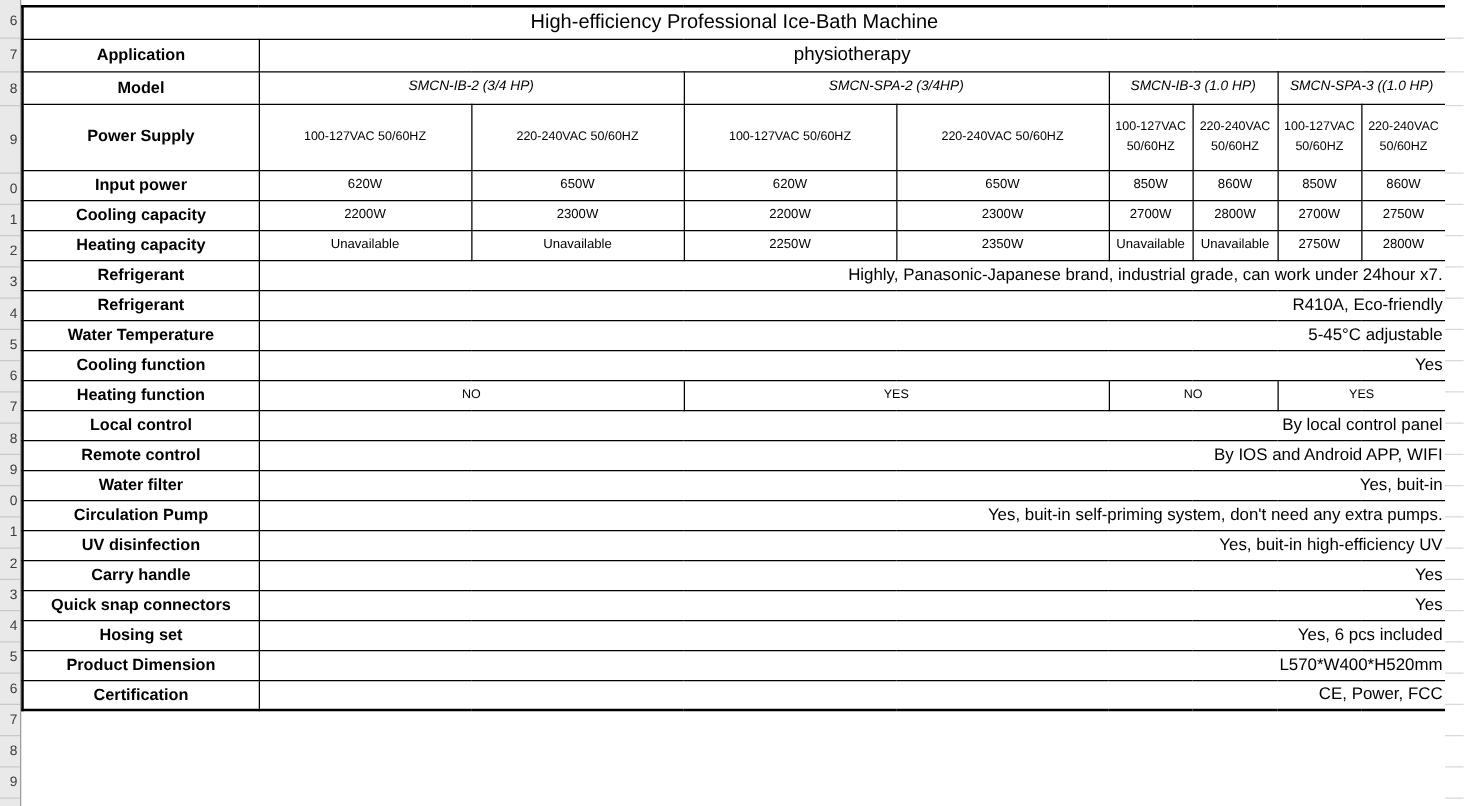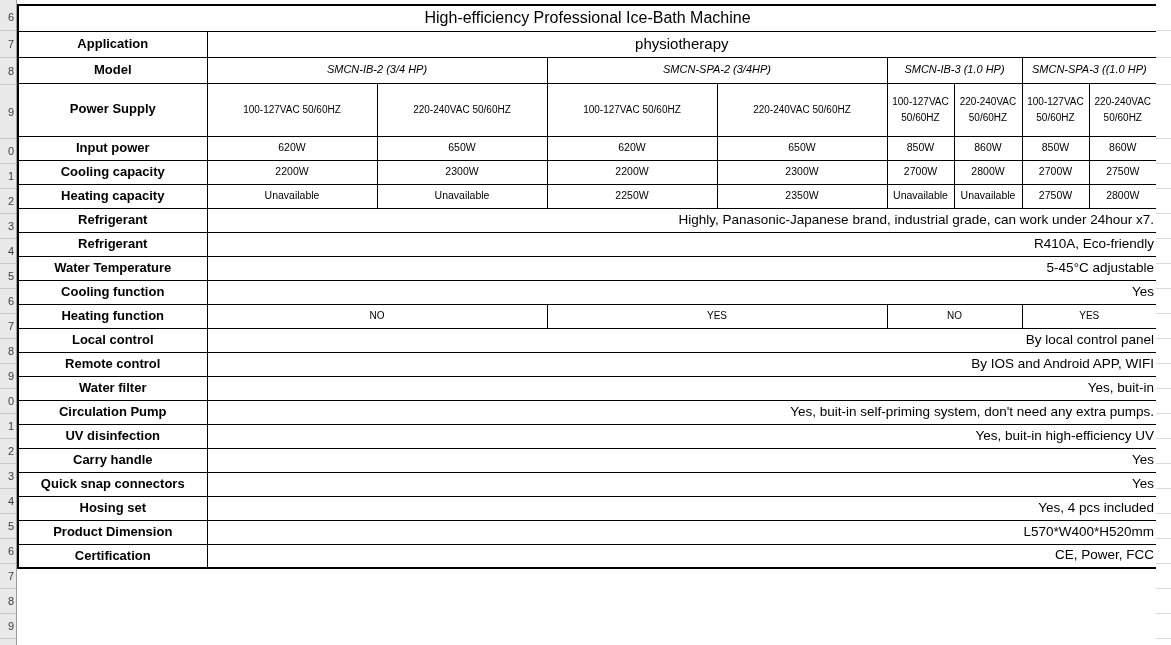--- a/index.html
+++ b/index.html
@@ -213,21 +213,21 @@
       </tr>
 
       <tr class="rc">
         <td class="lab">Quick snap connectors</td>
         <td class="wide-val" colspan="8">Yes</td>
       </tr>
 
 
       <tr class="rc">
         <td class="lab">Hosing set</td>
-        <td class="wide-val" colspan="8">Yes, 4 pcs included</td>
+        <td class="wide-val" colspan="8">Yes, 6 pcs included</td>
       </tr>
 
       <tr class="rc">
         <td class="lab">Product Dimension</td>
         <td class="wide-val" colspan="8">L570*W400*H520mm</td>
       </tr>
 
       <tr class="rc">
         <td class="lab">Certification</td>
         <td class="wide-val" colspan="8">CE, Power, FCC</td>

